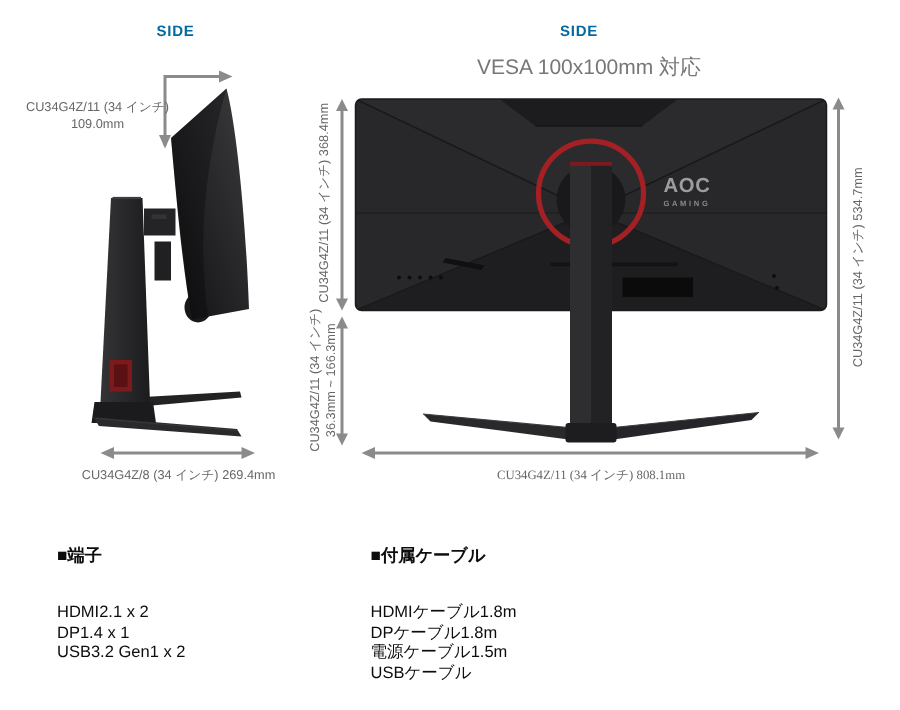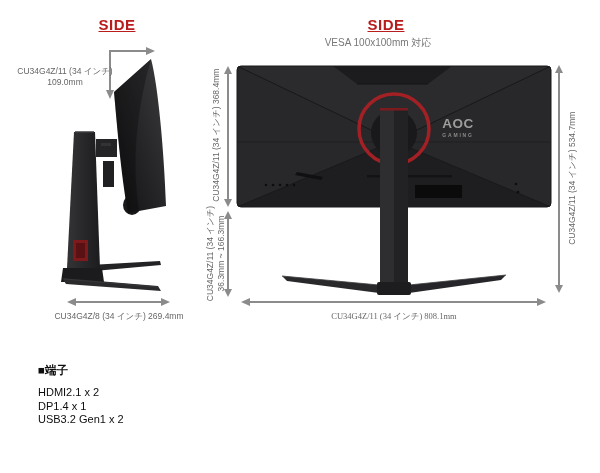--- a/index.html
+++ b/index.html
@@ -1,25 +1,25 @@
 <!DOCTYPE html>
 <html><head>
 <meta charset="utf-8">
 <style>
   html,body{margin:0;padding:0;background:#fff;}
   .stage{position:relative;width:600px;height:473px;background:#ffffff;overflow:hidden;
          font-family:"Liberation Sans",sans-serif;color:#111;}
   .abs{position:absolute;}
-  .view-title{font-size:15px;font-weight:600;color:#b91c1c;text-align:center;letter-spacing:0.5px;text-decoration:underline;}
+  .view-title{font-size:10px;font-weight:600;color:#0369a1;text-align:center;letter-spacing:0.5px;}
   .dim{font-size:8.5px;color:#666;text-align:center;white-space:nowrap;line-height:10.5px;}
   .vlabel{position:absolute;font-size:8.5px;color:#666;text-align:center;white-space:nowrap;
           line-height:10.5px;transform:rotate(-90deg);}
-  .note{font-size:10px;color:#777;text-align:center;white-space:nowrap;}
+  .note{font-size:14px;color:#777;text-align:right;white-space:nowrap;}
   .speclist{position:absolute;}
-  .speclist .head{font-size:11.5px;font-weight:700;color:#0d0d0d;margin-bottom:8px;}
+  .speclist .head{font-size:11.5px;font-weight:700;color:#0d0d0d;margin-bottom:24px;}
   .speclist .item{font-size:11px;color:#0d0d0d;line-height:13.5px;}
   svg{display:block;}
 </style>
 </head>
 <body>
 
 <div class="stage">
 
   <svg class="abs" style="left:0;top:0;" width="600" height="473" viewBox="0 0 600 473">
     <defs>
@@ -165,14 +165,21 @@
 
   <div class="abs dim" style="left:314px;top:311px;width:160px;font-family:Liberation Serif, serif;">CU34G4Z/11 (34 インチ) 808.1mm</div>
 
   <div class="speclist" style="left:38px;top:363px;">
     <div class="head">■端子</div>
     <div class="item">HDMI2.1 x 2</div>
     <div class="item">DP1.4 x 1</div>
     <div class="item">USB3.2 Gen1 x 2</div>
   </div>
 
+  <div class="speclist" style="left:247px;top:363px;">
+    <div class="head">■付属ケーブル</div>
+    <div class="item">HDMIケーブル1.8m</div>
+    <div class="item">DPケーブル1.8m</div>
+    <div class="item">電源ケーブル1.5m</div>
+    <div class="item">USBケーブル</div>
+  </div>
 
 </div>
 
 </body></html>

